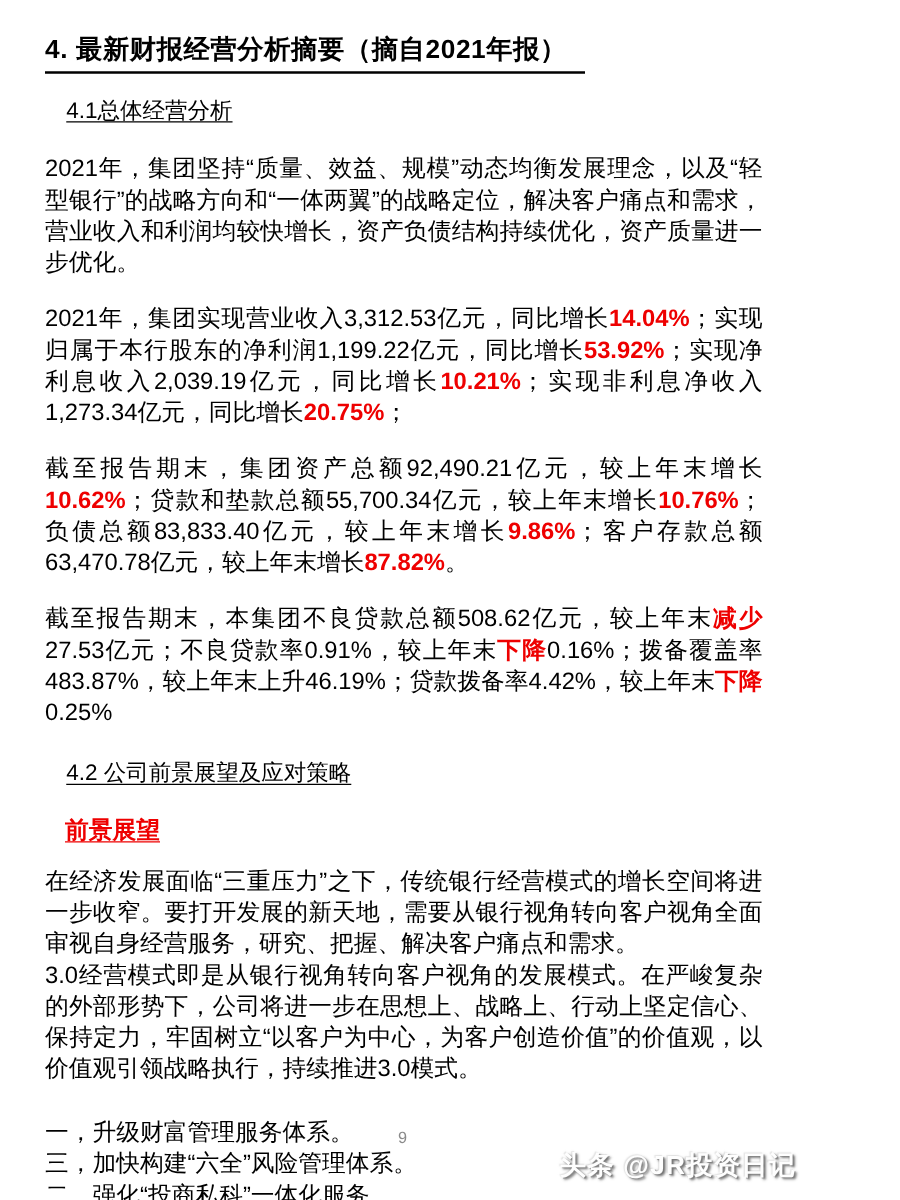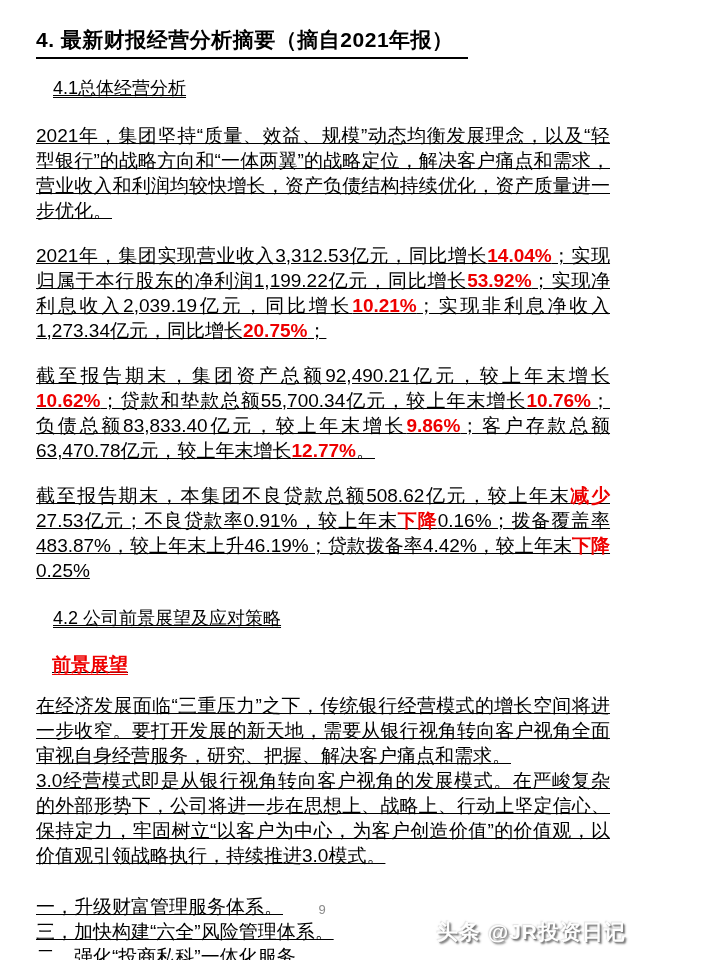--- a/index.html
+++ b/index.html
@@ -5,21 +5,20 @@
   :root{ --red:#ee0000; --ink:#000000; --gray:#8a8a8a; }
   *{ box-sizing:border-box; }
   html,body{ margin:0; padding:0; background:#ffffff; }
   .page{
     position:relative;
     width:644px; height:960px;
     background:#ffffff;
     font-family:"Liberation Sans","DejaVu Sans",sans-serif;
     color:var(--ink);
     overflow:hidden;
-    text-decoration:underline;
   }
   .content{ padding:26px 34px 0 36px; }
 
   .doc-title{
     display:inline-block;
     font-size:21px;
     font-weight:bold;
     letter-spacing:0.5px;
     border-bottom:2px solid #000;
     padding:0 14px 3px 0;
@@ -61,21 +60,21 @@
   .page-number{
     position:absolute;
     left:0; right:0;
     top:902px;
     text-align:center;
     font-size:13px;
     color:var(--gray);
   }
   .watermark{
     position:absolute;
-    right:18px;
+    right:7px;
     top:918px;
     font-size:21px;
     font-weight:bold;
     color:#fefefe;
     text-shadow:
       2px 2px 2px rgba(96,96,96,0.85),
       1px 1px 0 rgba(150,150,150,0.6),
       -1px -1px 1px rgba(200,200,200,0.5);
     letter-spacing:1px;
   }
@@ -88,21 +87,21 @@
 
     <h1 class="doc-title">4. 最新财报经营分析摘要（摘自2021年报）</h1>
 
     <div>
       <h2 class="sub-heading">4.1总体经营分析</h2>
 
       <p class="body-p">2021年，集团坚持“质量、效益、规模”动态均衡发展理念，以及“轻型银行”的战略方向和“一体两翼”的战略定位，解决客户痛点和需求，营业收入和利润均较快增长，资产负债结构持续优化，资产质量进一步优化。</p>
 
       <p class="body-p"><span>2021年，集团实现营业收入3,312.53亿元，同比增长</span><span class="red-em">14.04%</span><span>；实现归属于本行股东的净利润1,199.22亿元，同比增长</span><span class="red-em">53.92%</span><span>；实现净利息收入2,039.19亿元，同比增长</span><span class="red-em">10.21%</span><span>；实现非利息净收入1,273.34亿元，同比增长</span><span class="red-em">20.75%</span><span>；</span></p>
 
-      <p class="body-p"><span>截至报告期末，集团资产总额92,490.21亿元，较上年末增长</span><span class="red-em">10.62%</span><span>；贷款和垫款总额55,700.34亿元，较上年末增长</span><span class="red-em">10.76%</span><span>；负债总额83,833.40亿元，较上年末增长</span><span class="red-em">9.86%</span><span>；客户存款总额63,470.78亿元，较上年末增长</span><span class="red-em">12.77%</span><span>。</span></p>
+      <p class="body-p"><span>截至报告期末，集团资产总额92,490.21亿元，较上年末增长</span><span class="red-em">10.62%</span><span>；贷款和垫款总额55,700.34亿元，较上年末增长</span><span class="red-em">10.76%</span><span>；负债总额83,833.40亿元，较上年末增长</span><span class="red-em">9.86%</span><span>；客户存款总额63,470.78亿元，较上年末增长</span><span class="red-em">87.82%</span><span>。</span></p>
 
       <p class="body-p tight"><span>截至报告期末，本集团不良贷款总额508.62亿元，较上年末</span><span class="red-em">减少</span><span>27.53亿元；不良贷款率0.91%，较上年末</span><span class="red-em">下降</span><span>0.16%；拨备覆盖率483.87%，较上年末上升46.19%；贷款拨备率4.42%，较上年末</span><span class="red-em">下降</span><span>0.25%</span></p>
     </div>
 
     <div class="section-2">
       <h2 class="sub-heading">4.2 公司前景展望及应对策略</h2>
 
       <h3 class="red-heading">前景展望</h3>
 
       <p class="body-p tight">在经济发展面临“三重压力”之下，传统银行经营模式的增长空间将进一步收窄。要打开发展的新天地，需要从银行视角转向客户视角全面审视自身经营服务，研究、把握、解决客户痛点和需求。</p>

